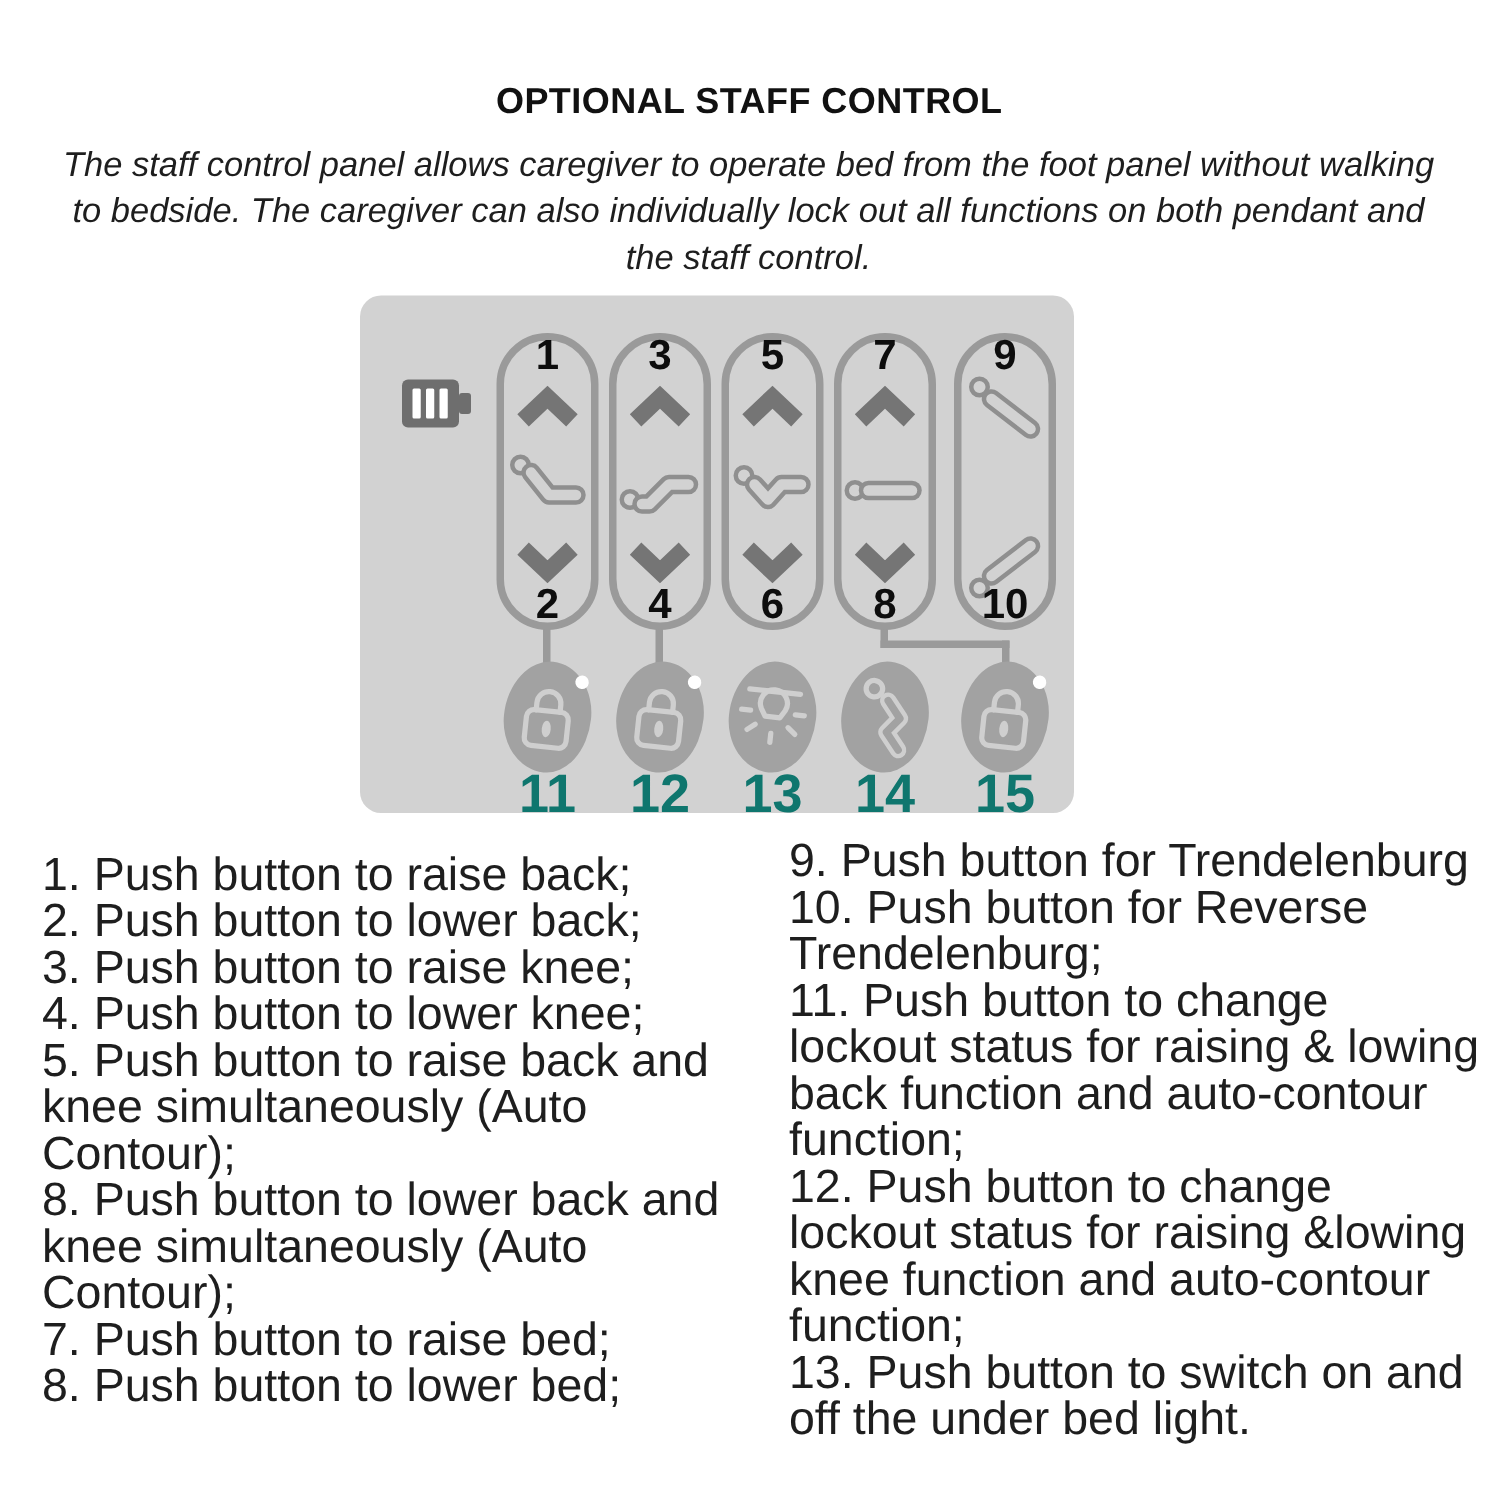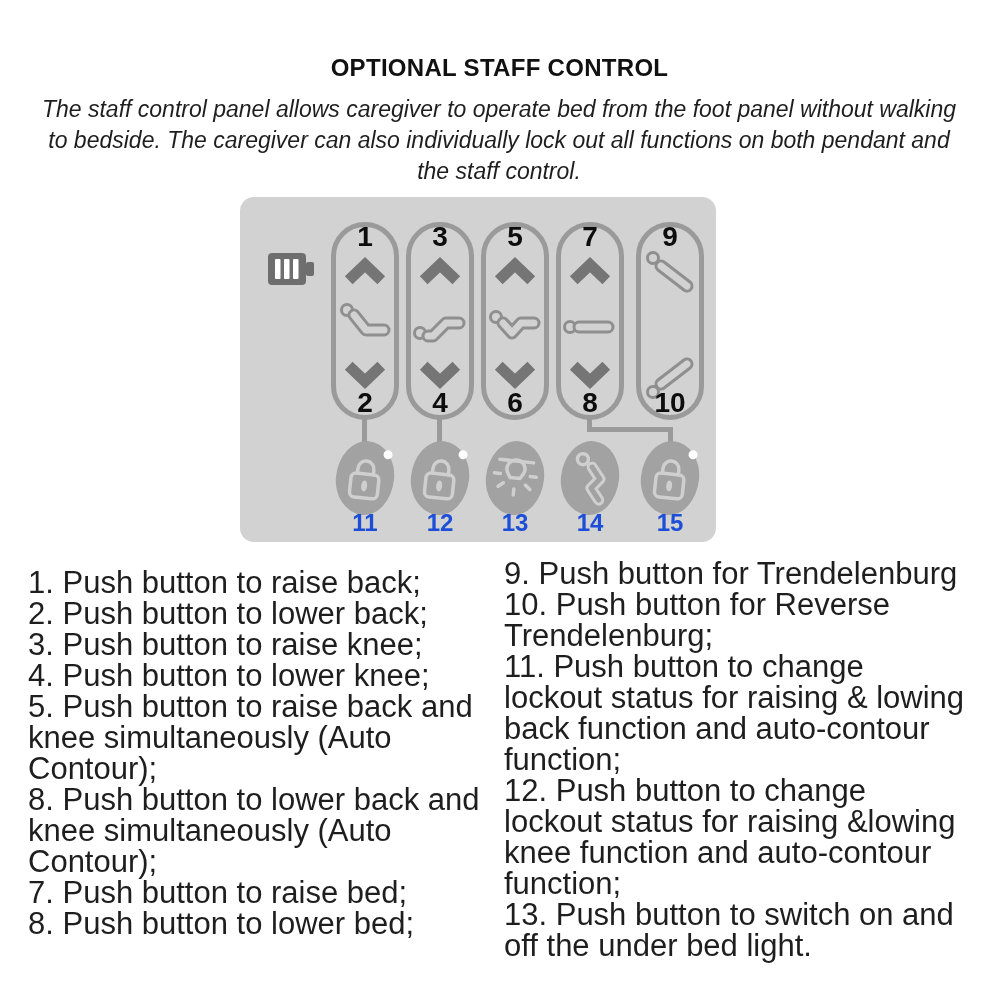--- a/index.html
+++ b/index.html
@@ -32,35 +32,35 @@
   .trend-top{top:20px;}
   .trend-bottom{top:114px;}
 
   .conn{position:absolute;background:#9a9a9a;}
 
   .bbtn{position:absolute;top:244px;width:58px;height:74px;background:#a2a2a2;
         border-radius:50% 50% 48% 52% / 52% 48% 52% 48%;transform:rotate(6deg);
         display:flex;align-items:center;justify-content:center;}
   .led{position:absolute;width:9px;height:9px;border-radius:50%;background:#ffffff;
        top:7px;right:4px;}
-  .bnum{position:absolute;top:314px;width:58px;text-align:center;font-size:24px;
-        font-weight:800;color:#1d4ed8;line-height:1;}
+  .bnum{position:absolute;top:314px;width:58px;text-align:center;font-size:36px;
+        font-weight:800;color:#0f766e;line-height:1;}
 
   .drive-logo{position:absolute;left:12px;top:258px;width:90px;height:48px;
               font-style:italic;font-weight:700;font-size:37px;color:#1d3e93;
               letter-spacing:-1px;line-height:48px;}
   .drive-dot{position:absolute;left:39px;top:5px;width:7px;height:7px;
              background:#f6a800;transform:rotate(45deg);}
   .drive-tm{font-size:10px;font-style:normal;font-weight:400;vertical-align:super;
             letter-spacing:0;color:#1d3e93;}
 
   
   .legend{position:absolute;font-size:31px;line-height:31px;color:#1e1e1e;}
   .legend-left{left:28px;top:567px;width:465px;}
-  .legend-right{left:504px;top:558px;width:462px;}
+  .legend-right{left:526px;top:558px;width:462px;}
   .legend-item{margin:0;}
 
   
   .chev path{stroke:#757575;stroke-width:13;fill:none;stroke-linecap:butt;stroke-linejoin:miter;}
   .ico-outer{stroke:#8f8f8f;stroke-width:13;fill:none;stroke-linecap:round;stroke-linejoin:round;}
   .ico-inner{stroke:#d2d2d2;stroke-width:7;fill:none;stroke-linecap:round;stroke-linejoin:round;}
   .ico-circle{stroke:#8f8f8f;stroke-width:3;fill:none;}
   .btn-stroke{stroke:#cfcfcf;stroke-width:3.5;fill:none;stroke-linecap:round;stroke-linejoin:round;}
   .btn-outer{stroke:#cfcfcf;stroke-width:11;fill:none;stroke-linecap:round;stroke-linejoin:round;}
   .btn-inner{stroke:#a2a2a2;stroke-width:5;fill:none;stroke-linecap:round;stroke-linejoin:round;}

